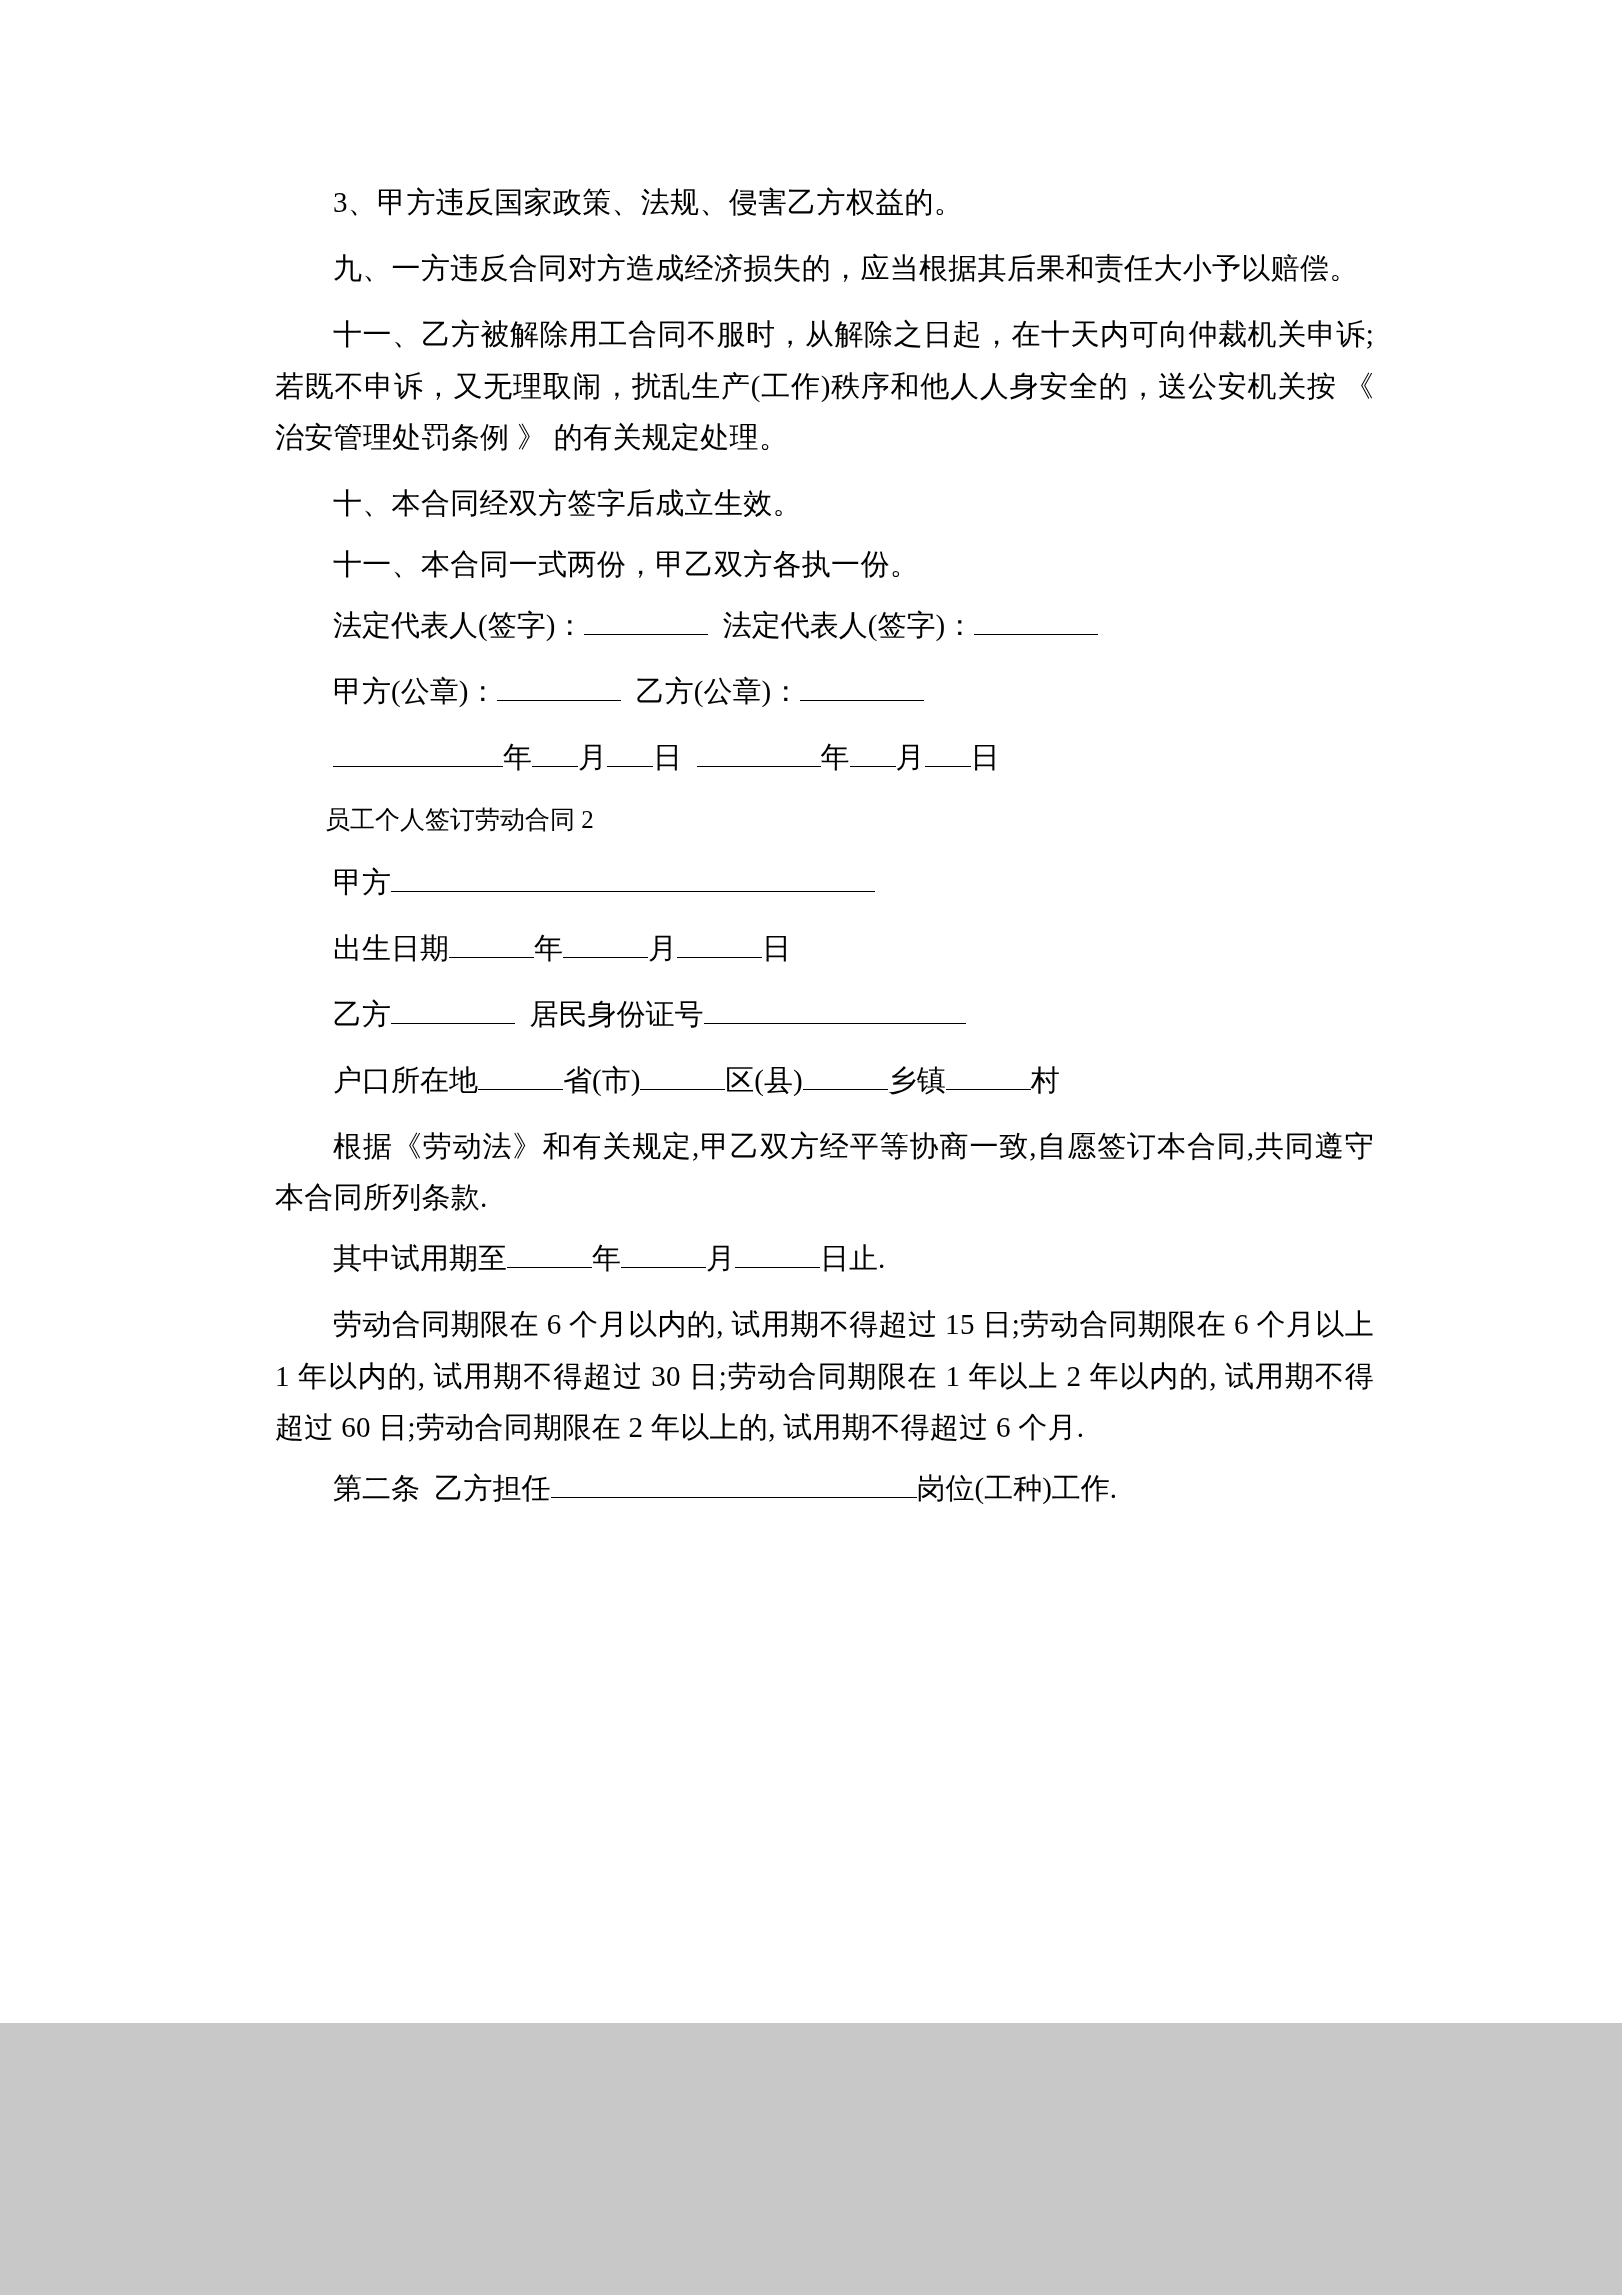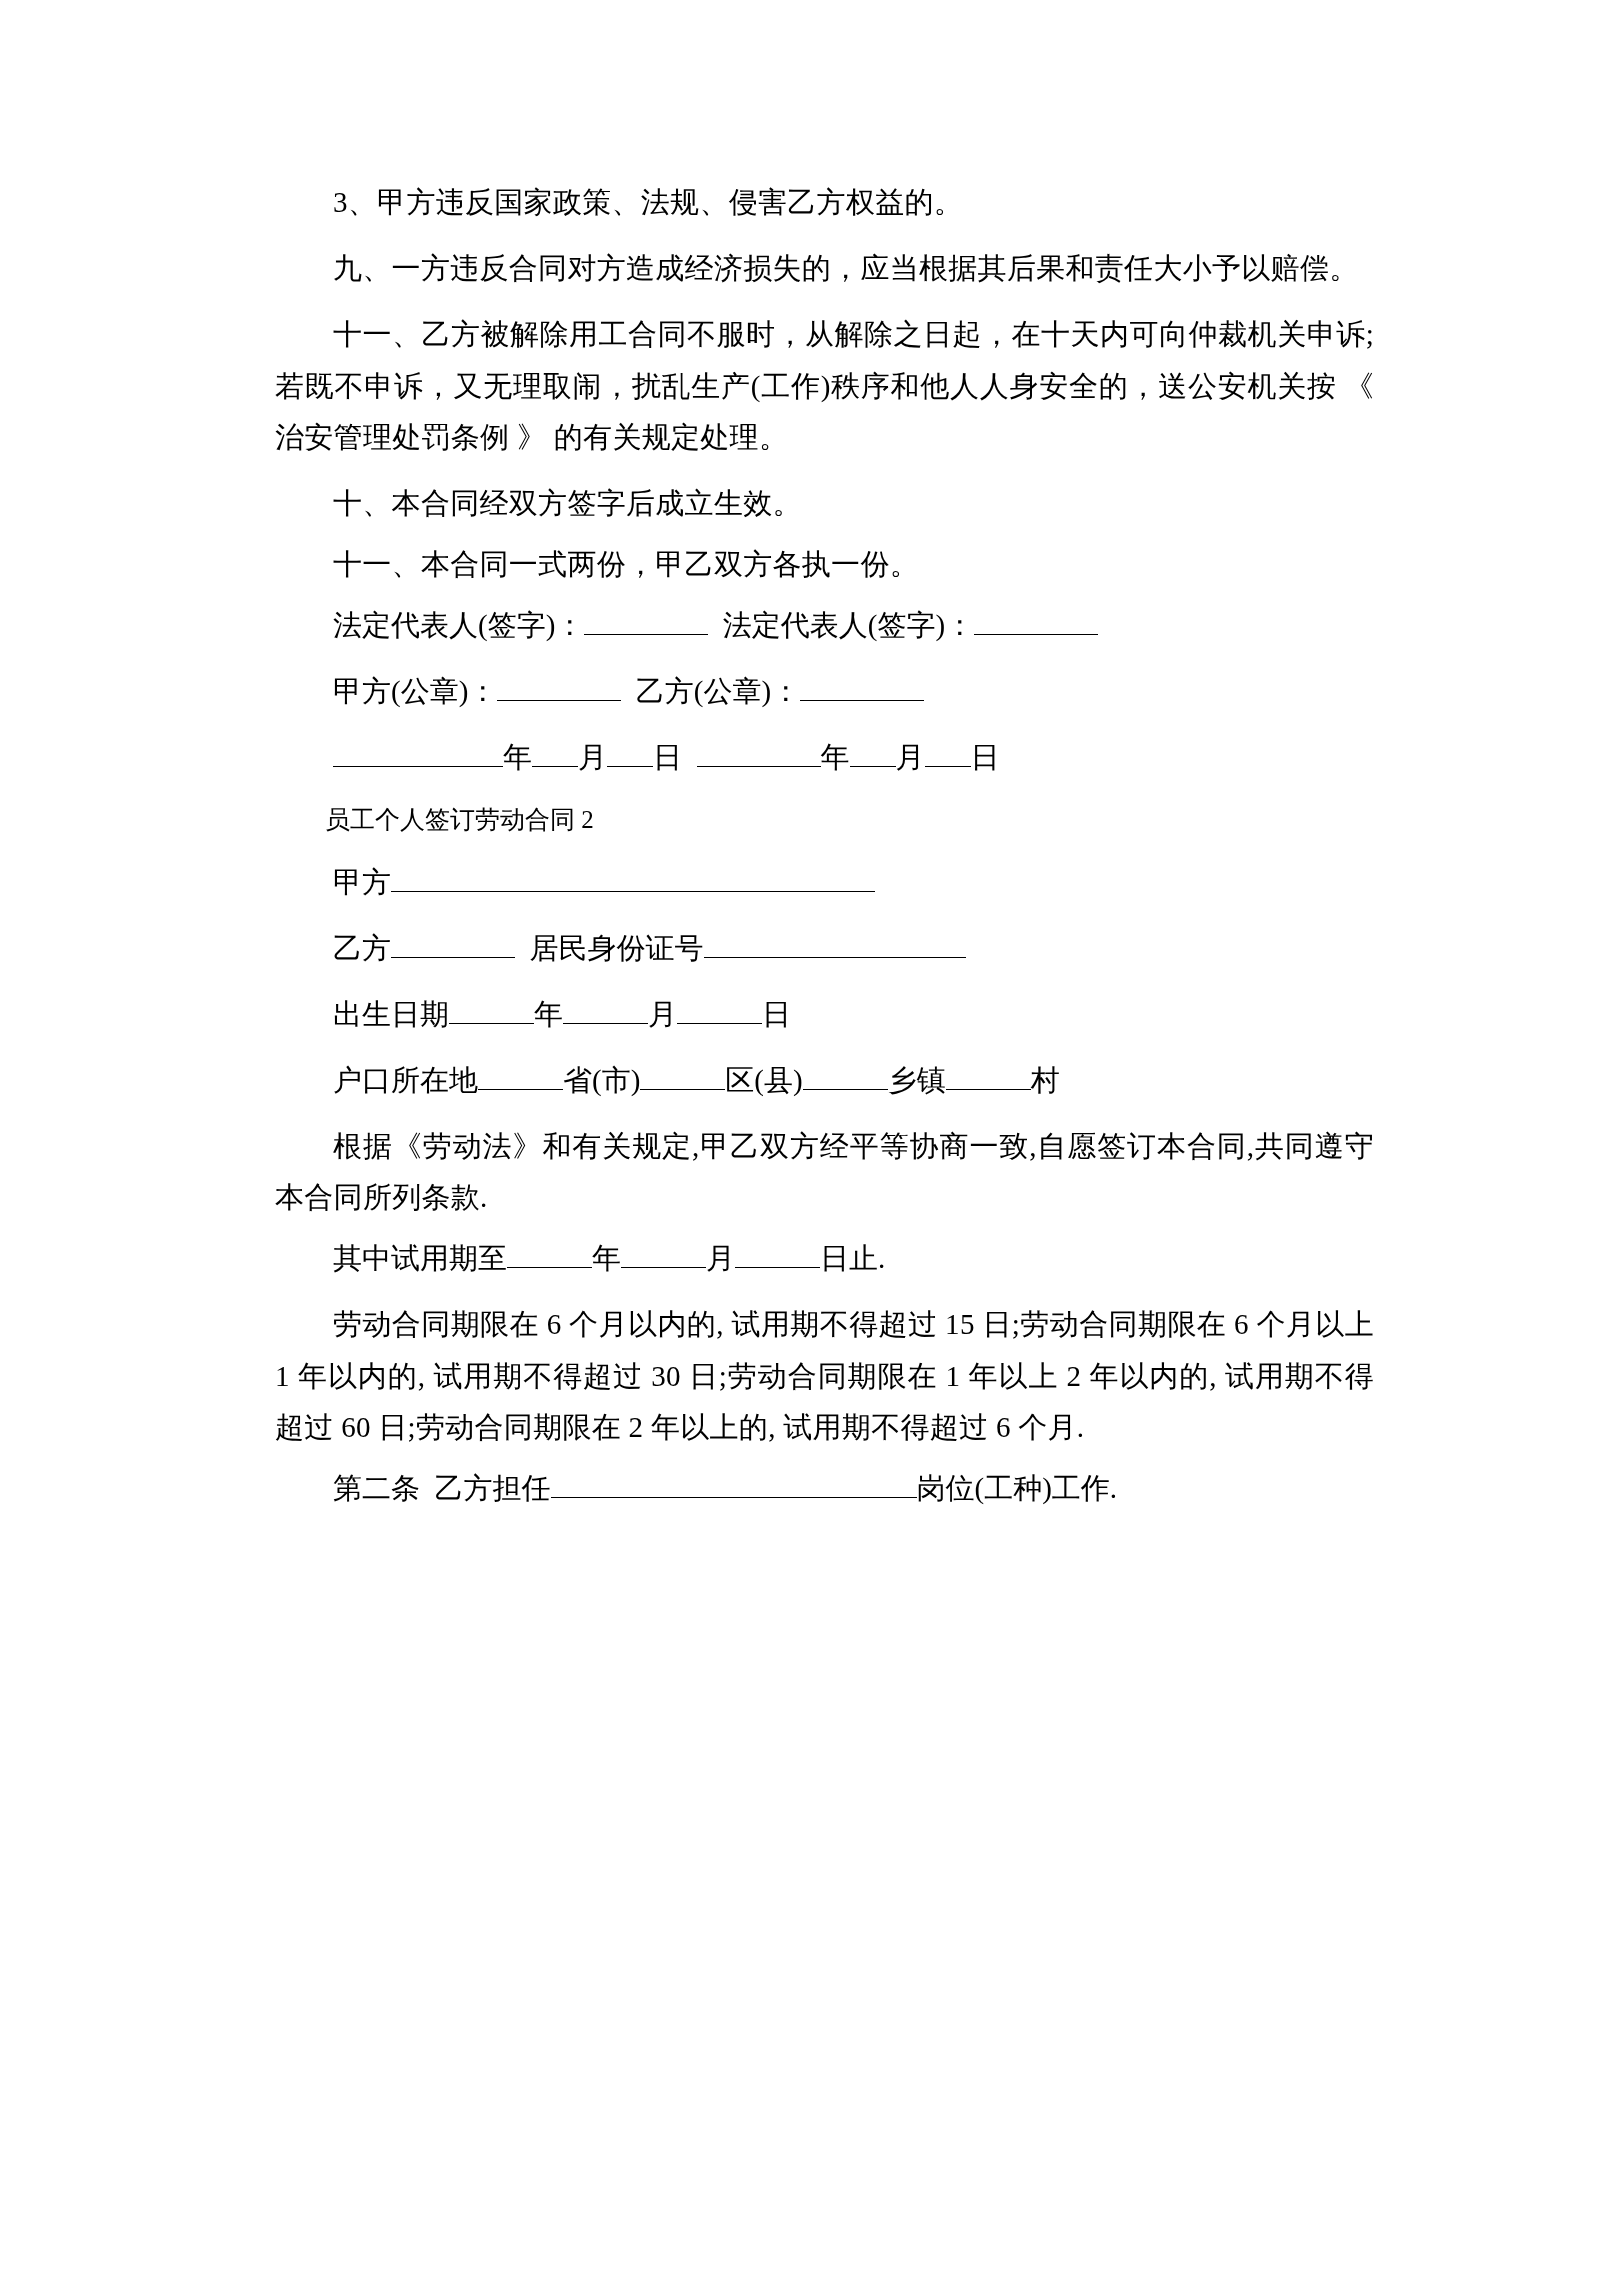--- a/index.html
+++ b/index.html
@@ -2,21 +2,21 @@
 <html lang="zh" style="font-size:10.5px"><head>
 <meta charset="utf-8">
 <style>
   html, body {
     margin: 0;
     padding: 0;
     background: #c8c8c8;
   }
   .page {
     width: 1623px;
-    height: 2295px;
+    height: 2023px;
     background: #ffffff;
     position: relative;
     box-sizing: border-box;
     margin: 0 auto;
     font-family: "Liberation Serif", "DejaVu Serif", serif;
     color: #000000;
     overflow: hidden;
   }
   .content {
     position: absolute;
@@ -90,25 +90,25 @@
     </p>
 
     <p class="sub-title">员工个人签订劳动合同 2</p>
 
     <p class="line-row">
       <span>甲方</span><span class="blank b-740"></span>
     </p>
 
 
     <p class="line-row">
-      <span>乙方</span><span class="blank b-md"></span>&nbsp;&nbsp;<span>居民身份证号</span><span class="blank b-xl"></span>
+      <span>出生日期</span><span class="blank b-sm"></span><span>年</span><span class="blank b-sm"></span><span>月</span><span class="blank b-sm"></span><span>日</span>
     </p>
 
     <p class="line-row">
-      <span>出生日期</span><span class="blank b-sm"></span><span>年</span><span class="blank b-sm"></span><span>月</span><span class="blank b-sm"></span><span>日</span>
+      <span>乙方</span><span class="blank b-md"></span>&nbsp;&nbsp;<span>居民身份证号</span><span class="blank b-xl"></span>
     </p>
 
 
 
     <p class="line-row">
       <span>户口所在地</span><span class="blank b-sm"></span><span>省(市)</span><span class="blank b-sm"></span><span>区(县)</span><span class="blank b-sm"></span><span>乡镇</span><span class="blank b-sm"></span><span>村</span>
     </p>
 
     <p class="para indent tight">根据《劳动法》和有关规定,甲乙双方经平等协商一致,自愿签订本合同,共同遵守本合同所列条款.</p>
 

